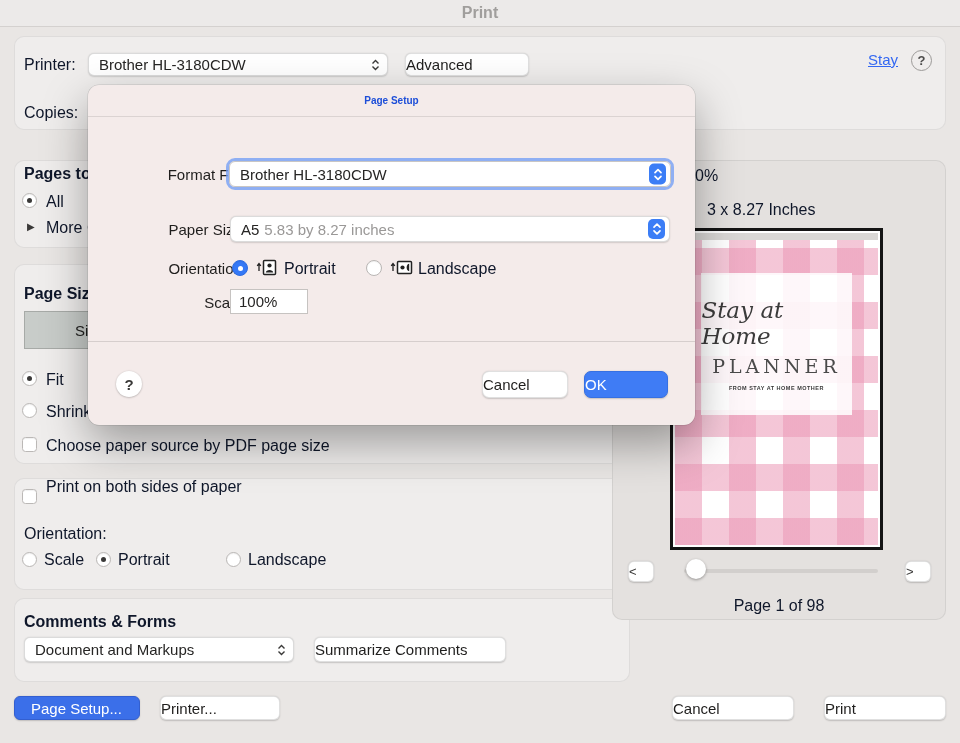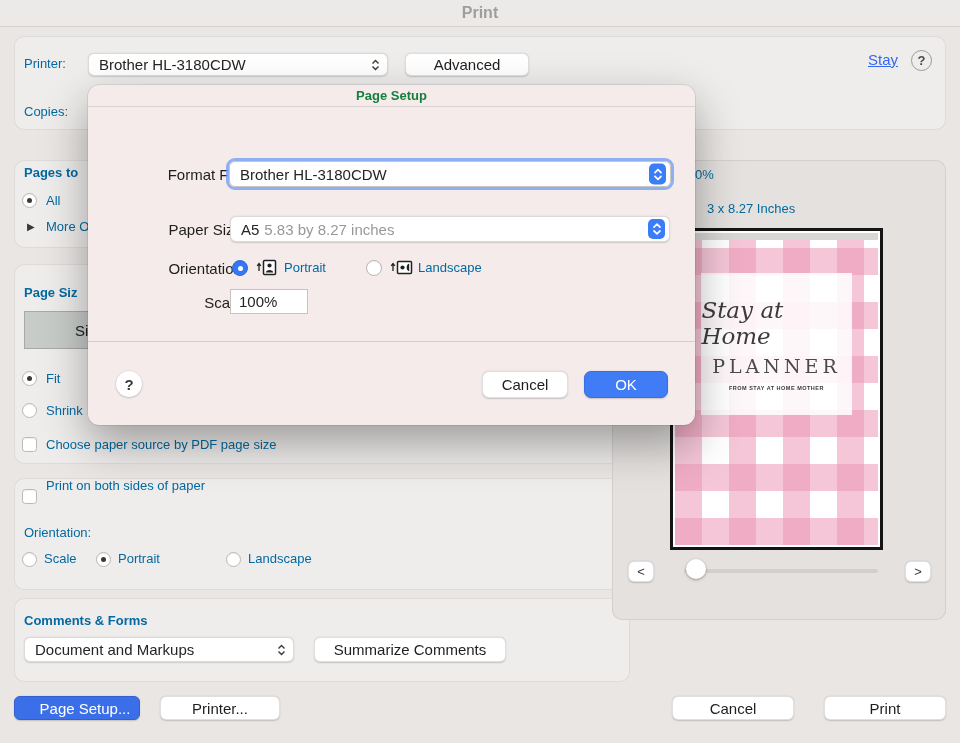--- a/index.html
+++ b/index.html
@@ -9,27 +9,27 @@
 
   
   .titlebar { position:absolute; left:0; top:0; width:960px; height:27px;
     background:#eceae9; border-bottom:1px solid #d4d1cf; display:flex; align-items:center; justify-content:center; }
   .titlebar .title { font-size:16px; font-weight:bold; color:#a09e9c; }
 
   
   .gbox { position:absolute; background:#efedec; border:1px solid rgba(0,0,0,0.07); border-radius:10px; }
   .rpanel { background:#e4e1df; }
 
-  .lbl { position:absolute; font-size:13px; color:#0369a1; white-space:nowrap; }
+  .lbl { position:absolute; font-size:16px; color:#0f172a; white-space:nowrap; }
   .bold { font-weight:bold; }
 
   
   .btn { position:absolute; background:#ffffff; border:1px solid rgba(0,0,0,0.12);
     box-shadow:0 0.5px 1.5px rgba(0,0,0,0.18); border-radius:6px; font-size:15px;
-    display:flex; align-items:center; justify-content:center; color:#1f1e1d; white-space:nowrap; }
+    display:flex; align-items:center; color:#1f1e1d; white-space:nowrap; }
   .btn.blue { background:#3b6fe9; border-color:#335fd0; color:#ffffff;padding-left:16px; }
 
   .select { position:absolute; background:#ffffff; border:1px solid rgba(0,0,0,0.14);
     box-shadow:0 0.5px 1.5px rgba(0,0,0,0.15); border-radius:6px; display:flex;
     align-items:center; font-size:15px; padding-left:10px; }
   .select .caret { margin-left:auto; margin-right:7px; display:flex; flex-direction:column; align-items:center; gap:1px; }
 
   .bluestep { position:absolute; right:4px; top:50%; transform:translateY(-50%);
     width:17px; height:21px; background:#3b7df6; border-radius:5px;
     display:flex; align-items:center; justify-content:center; }
@@ -45,22 +45,22 @@
   .checkbox { position:absolute; width:15px; height:15px; border-radius:3.5px;
     background:#ffffff; border:1px solid #bbb8b6; box-shadow:inset 0 1px 1px rgba(0,0,0,0.06); }
 
   .qcircle { position:absolute; border-radius:50%; display:flex; align-items:center; justify-content:center; }
 
   .helplink { position:absolute; font-size:15px; color:#3468f2; text-decoration:underline; }
 
   
   .modal { position:absolute; left:88px; top:85px; width:607px; height:340px;
     background:#f4ebea; border-radius:11px; box-shadow:0 18px 45px rgba(0,0,0,0.35), 0 0 0 0.5px rgba(0,0,0,0.15); }
-  .modal-title { position:absolute; left:0; top:0; width:100%; height:22px;
-    display:flex; align-items:center; justify-content:center; font-size:13px; font-weight:bold; color:#15803d;
+  .modal-title { position:absolute; left:0; top:0; width:100%; height:32px;
+    display:flex; align-items:center; justify-content:center; font-size:10px; font-weight:bold; color:#1d4ed8;
     border-bottom:1px solid rgba(0,0,0,0.10); }
   .modal .rowlbl { position:absolute; font-size:15px; color:#1f1e1d; text-align:right; width:130px; }
   .focusring { position:absolute; border:3px solid rgba(110,155,246,0.75); border-radius:9px; }
   .focusring .inner { position:absolute; inset:0; background:#ffffff; border:1px solid #c9c6c4;
     border-radius:6px; display:flex; align-items:center; font-size:15px; padding-left:10px; }
   .mdivider { position:absolute; left:0; top:256px; width:100%; height:1px; background:rgba(0,0,0,0.12); }
   .scalefield { position:absolute; background:#ffffff; border:1px solid #c6c3c1; font-size:15px;
     display:flex; align-items:center; padding-left:8px; }
 
   
@@ -184,20 +184,21 @@
   </div>
 
   <div class="btn navbtn" style="left:628px; top:561px; width:26px; height:21px;">
     <span>&lt;</span>
   </div>
   <div class="slidertrack"></div>
   <div class="sliderknob"></div>
   <div class="btn navbtn" style="left:905px; top:561px; width:26px; height:21px;">
     <span>&gt;</span>
   </div>
+  <div class="lbl" style="left:612px; top:597px; width:334px; text-align:center;">Page 1 of 98</div>
 
   <div class="btn" style="left:672px; top:696px; width:122px; height:24px;">
     <span>Cancel</span>
   </div>
   <div class="btn" style="left:824px; top:696px; width:122px; height:24px;">
     <span>Print</span>
   </div>
 
   <div class="modal">
     <div class="modal-title">Page Setup</div>

